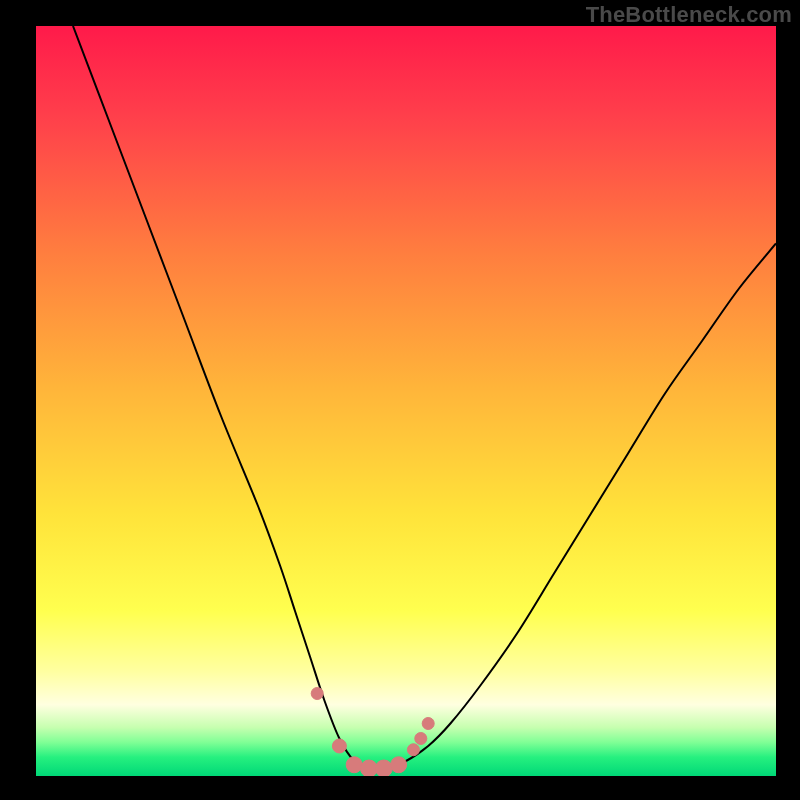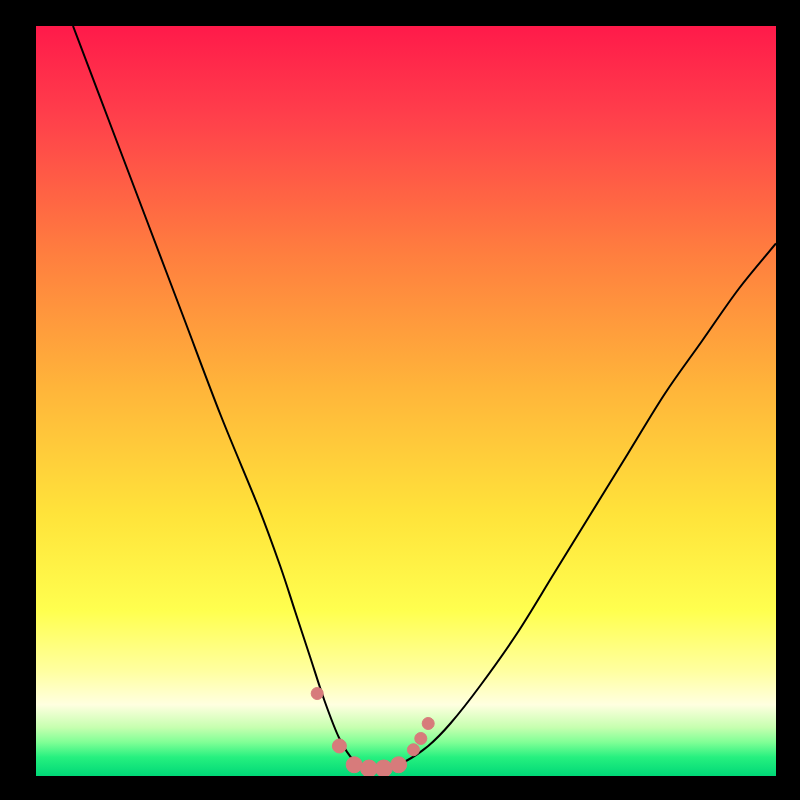--- a/index.html
+++ b/index.html
@@ -39,20 +39,21 @@
   .plot-area svg {
     display: block;
     width: 100%;
     height: 100%;
   }
 </style>
 </head>
 <body>
 
 <div class="frame">
+  <div class="watermark">TheBottleneck.com</div>
 
   <div class="plot-area">
     <svg id="chart-svg" viewBox="0 0 740 750" preserveAspectRatio="none">
       <defs>
         <linearGradient id="bg-grad" x1="0" y1="0" x2="0" y2="1">
             <stop offset="0.00%" stop-color="#ff1a4a"></stop>
             <stop offset="12.00%" stop-color="#ff3f4b"></stop>
             <stop offset="30.00%" stop-color="#ff7d3f"></stop>
             <stop offset="48.00%" stop-color="#ffb43a"></stop>
             <stop offset="65.00%" stop-color="#ffe33a"></stop>

